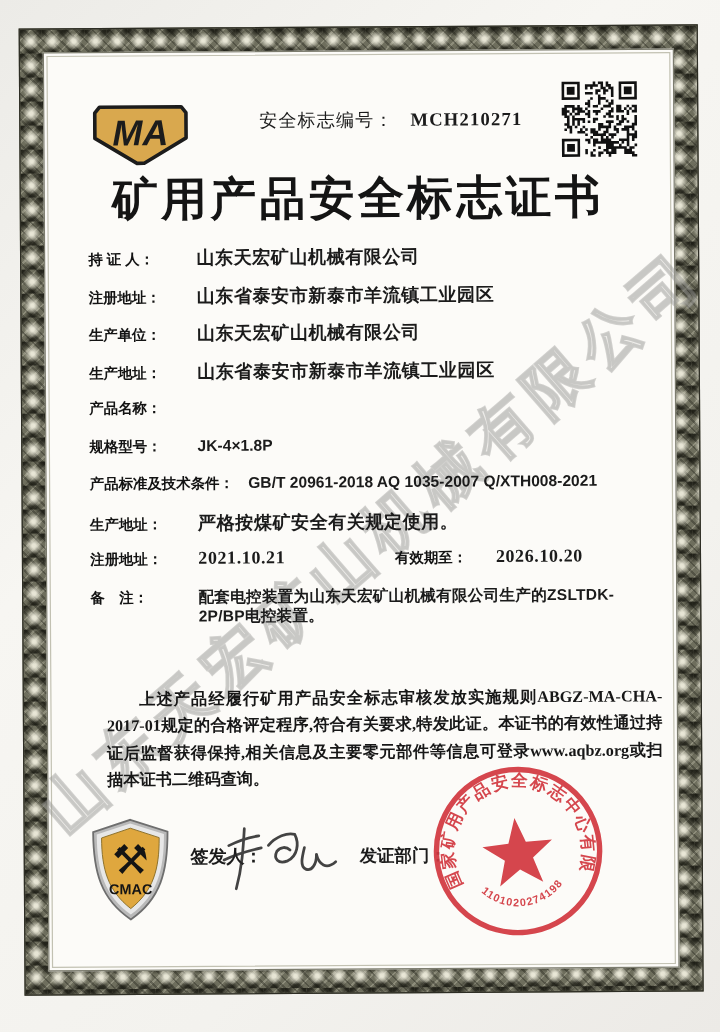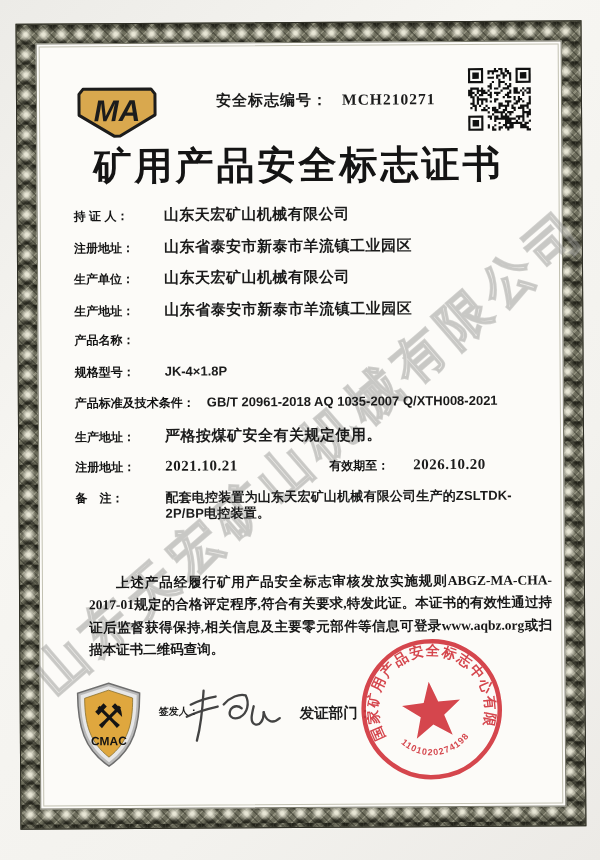--- a/index.html
+++ b/index.html
@@ -26,21 +26,21 @@
   .content{position:absolute;inset:0;color:#1b1b1b;}
 
   .watermark{position:absolute;left:310px;top:452px;white-space:nowrap;
              transform:translate(-50%,-50%) rotate(-40.5deg);
              font-size:52px;font-weight:700;letter-spacing:7px;
              font-family:"Liberation Serif",serif;
              color:rgba(170,170,168,.18);-webkit-text-stroke:1.5px rgba(150,150,148,.42);}
 
   .ma{position:absolute;left:78px;top:85px;width:82px;height:53px;}
   .certno{position:absolute;left:218px;top:91px;display:flex;align-items:baseline;gap:14px;}
-  .certno .lbl{font-size:15px;font-weight:700;letter-spacing:1px;}
+  .certno .lbl{font-size:15px;font-weight:400;letter-spacing:1px;}
   .certno .val{font-size:15.5px;font-weight:700;font-family:"Liberation Serif",serif;letter-spacing:1px;text-align:right;}
   .qr{position:absolute;left:468px;top:67px;width:67px;height:67px;}
 
   .title{position:absolute;left:40px;right:40px;top:140px;text-align:center;
          font-size:38px;font-weight:900;letter-spacing:3px;color:#141414;
          font-family:"Liberation Serif",serif;}
 
   .fields{position:absolute;left:75px;top:205px;width:468px;}
   .frow{display:flex;align-items:baseline;min-height:20px;margin-bottom:11.5px;}
   .flabel{flex:0 0 90px;font-size:12px;font-weight:800;color:#131313;white-space:nowrap;}
@@ -50,21 +50,21 @@
   .fvalue.date{width:92px;font-weight:700;letter-spacing:.5px;}
   .flabel.mid{flex:0 0 auto;margin-left:72px;margin-right:24px;}
   .fvalue.remark{width:384px;font-size:13px;line-height:16.5px;font-weight:800;
                  font-family:"Liberation Sans",sans-serif;letter-spacing:.2px;}
 
   .statement{position:absolute;left:88px;top:571px;width:463px;
              font-size:13.5px;line-height:22.4px;text-indent:2em;font-weight:700;
              font-family:"Liberation Serif",serif;text-align:justify;color:#171717;}
 
   .badge{position:absolute;left:70px;top:680px;width:74px;height:88px;}
-  .signer{position:absolute;left:157px;top:704px;font-size:10px;font-weight:800;}
+  .signer{position:absolute;left:157px;top:704px;font-size:15px;font-weight:800;}
   .sig{position:absolute;left:180px;top:676px;width:104px;height:72px;}
   .dept{position:absolute;left:298px;top:704px;font-size:14.5px;font-weight:800;}
   .stamp{position:absolute;left:354px;top:634px;width:152px;height:152px;
          opacity:.92;transform:rotate(-6deg);}
 </style>
 </head>
 <body>
 
 <div class="page">
   <div class="cert">

